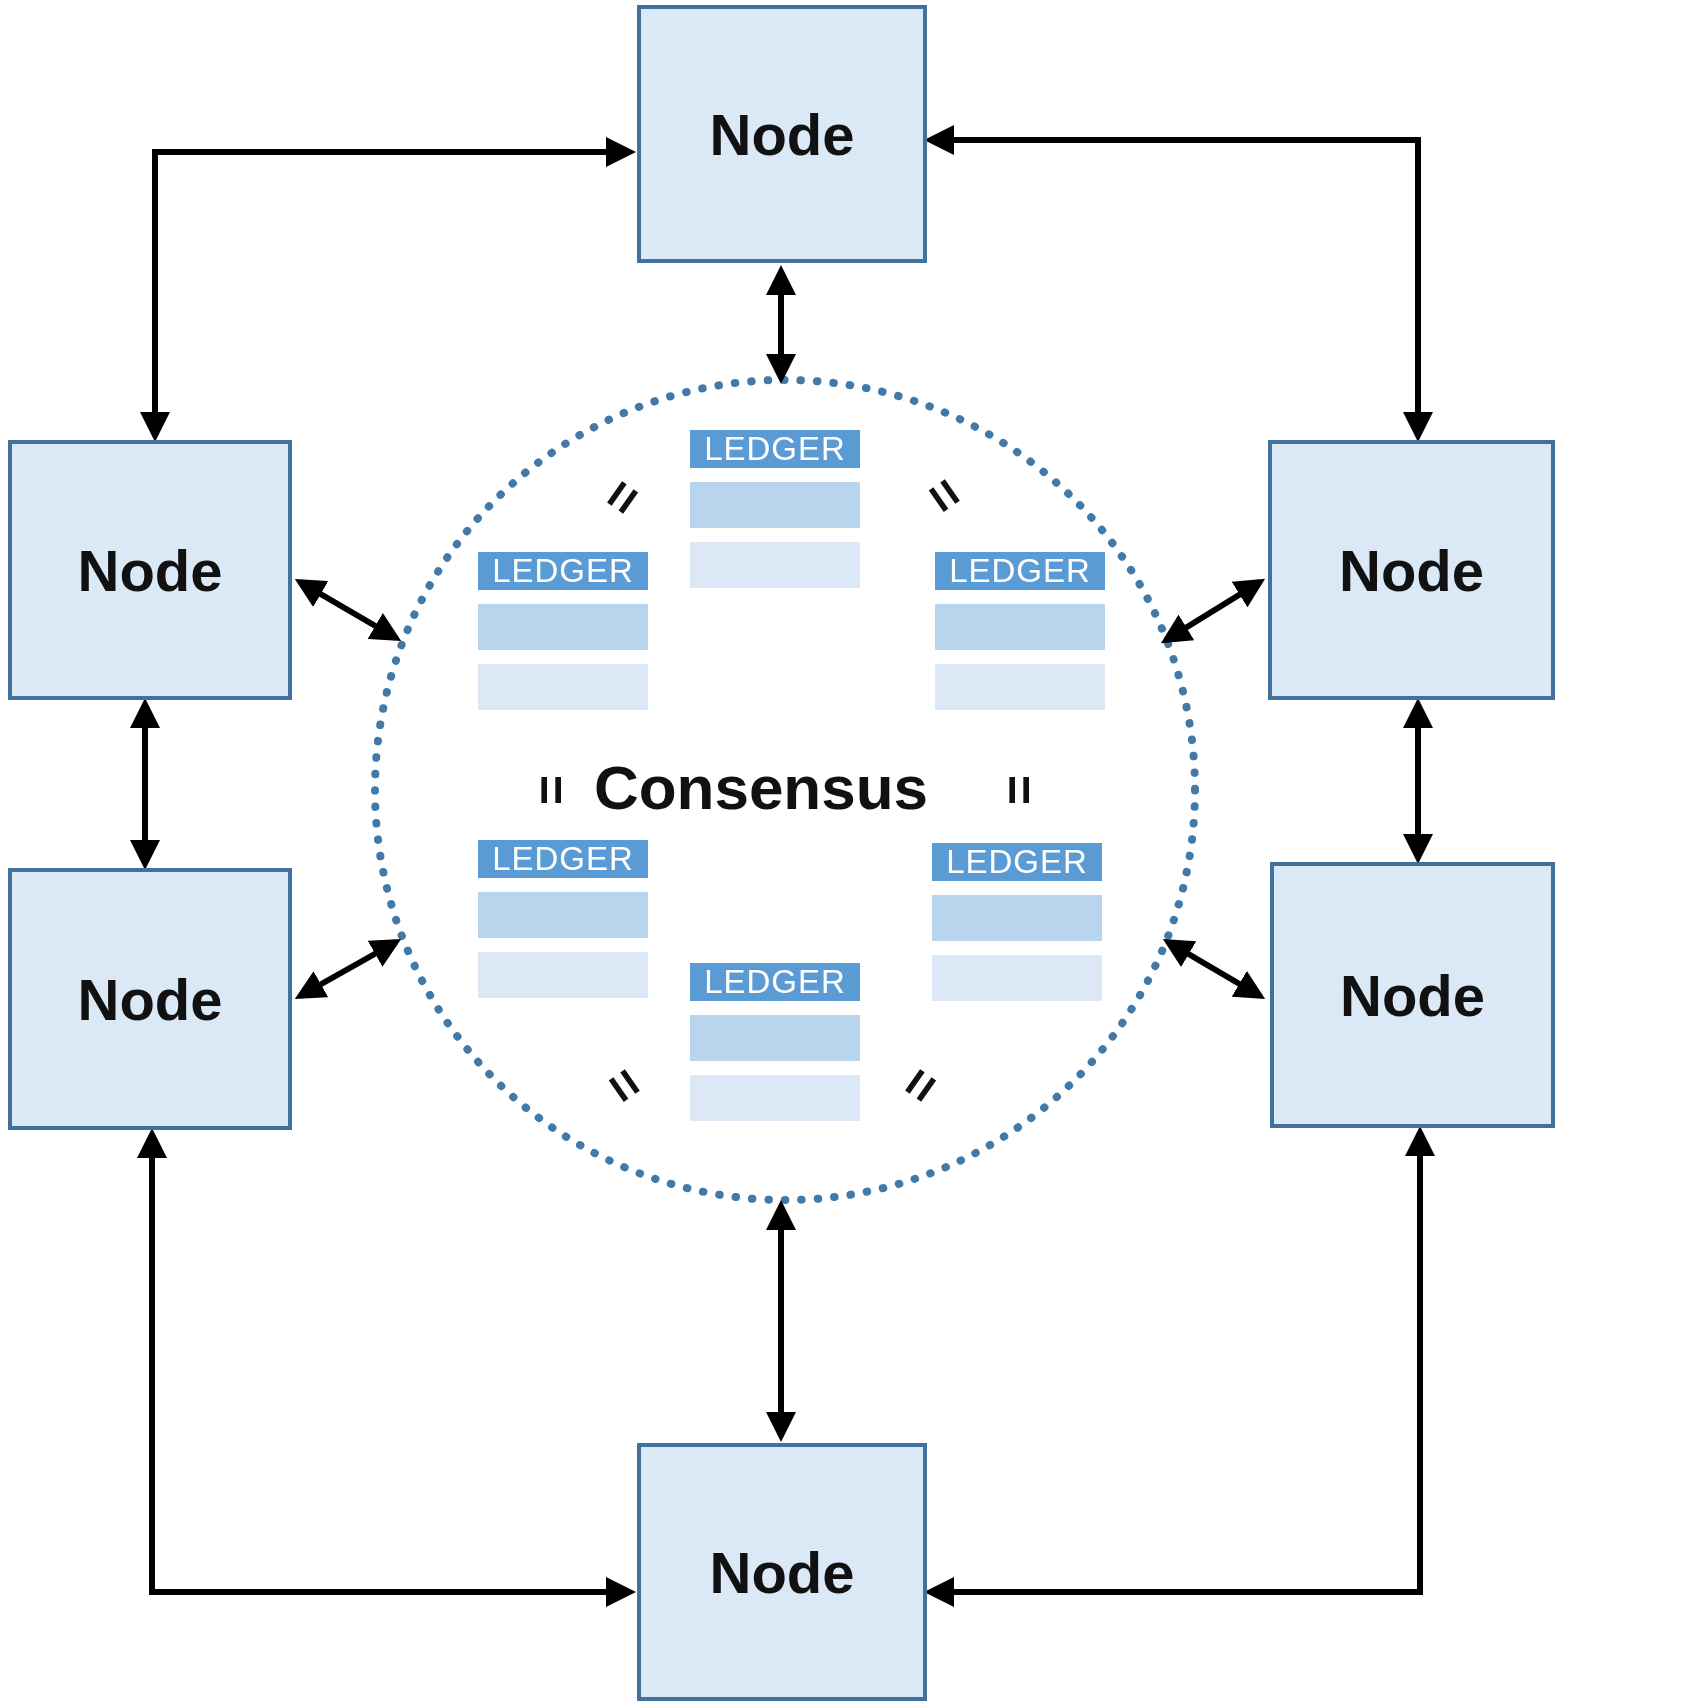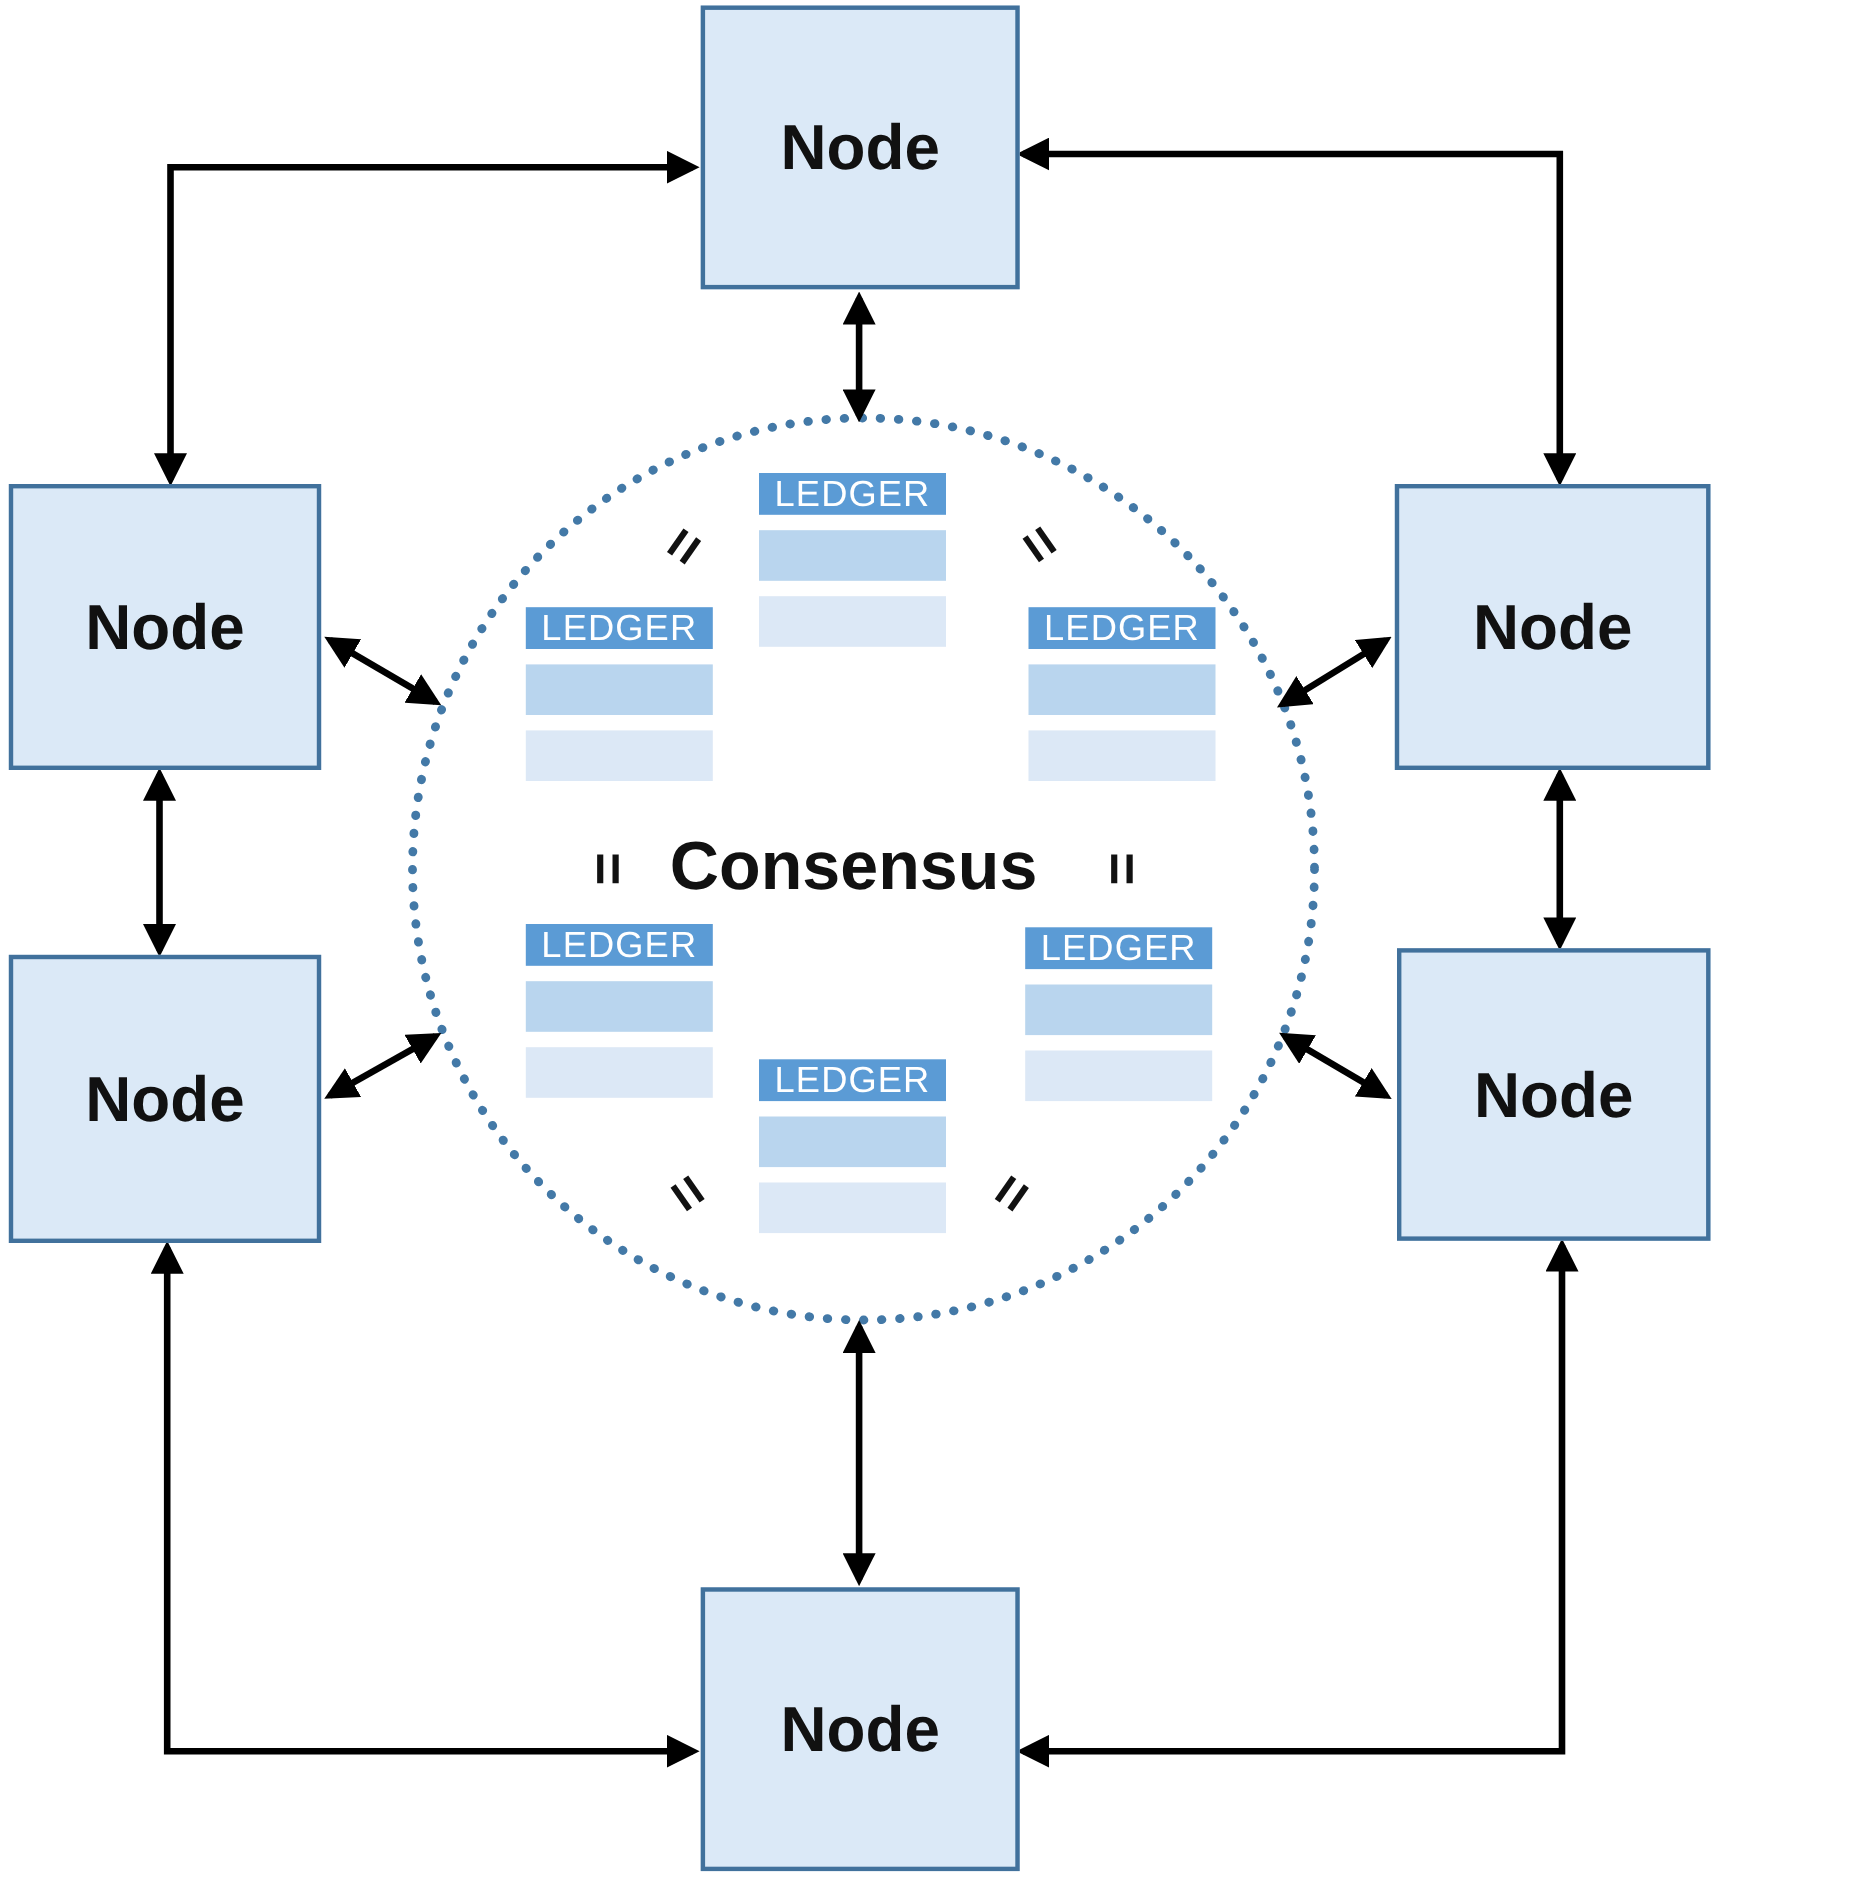--- a/index.html
+++ b/index.html
@@ -66,21 +66,21 @@
 
   .ledger-top        { left: 690px; top: 430px; }
   .ledger-upper-left { left: 478px; top: 552px; }
   .ledger-upper-right{ left: 935px; top: 552px; }
   .ledger-lower-left { left: 478px; top: 840px; }
   .ledger-lower-right{ left: 932px; top: 843px; }
   .ledger-bottom     { left: 690px; top: 963px; }
 
   .consensus {
     position: absolute;
-    left: 551px; top: 752px;
+    left: 536px; top: 752px;
     width: 450px;
     text-align: center;
     font-size: 62px;
     font-weight: bold;
     color: #111111;
   }
   .eq {
     position: absolute;
     width: 60px; height: 60px;
     display: flex;

